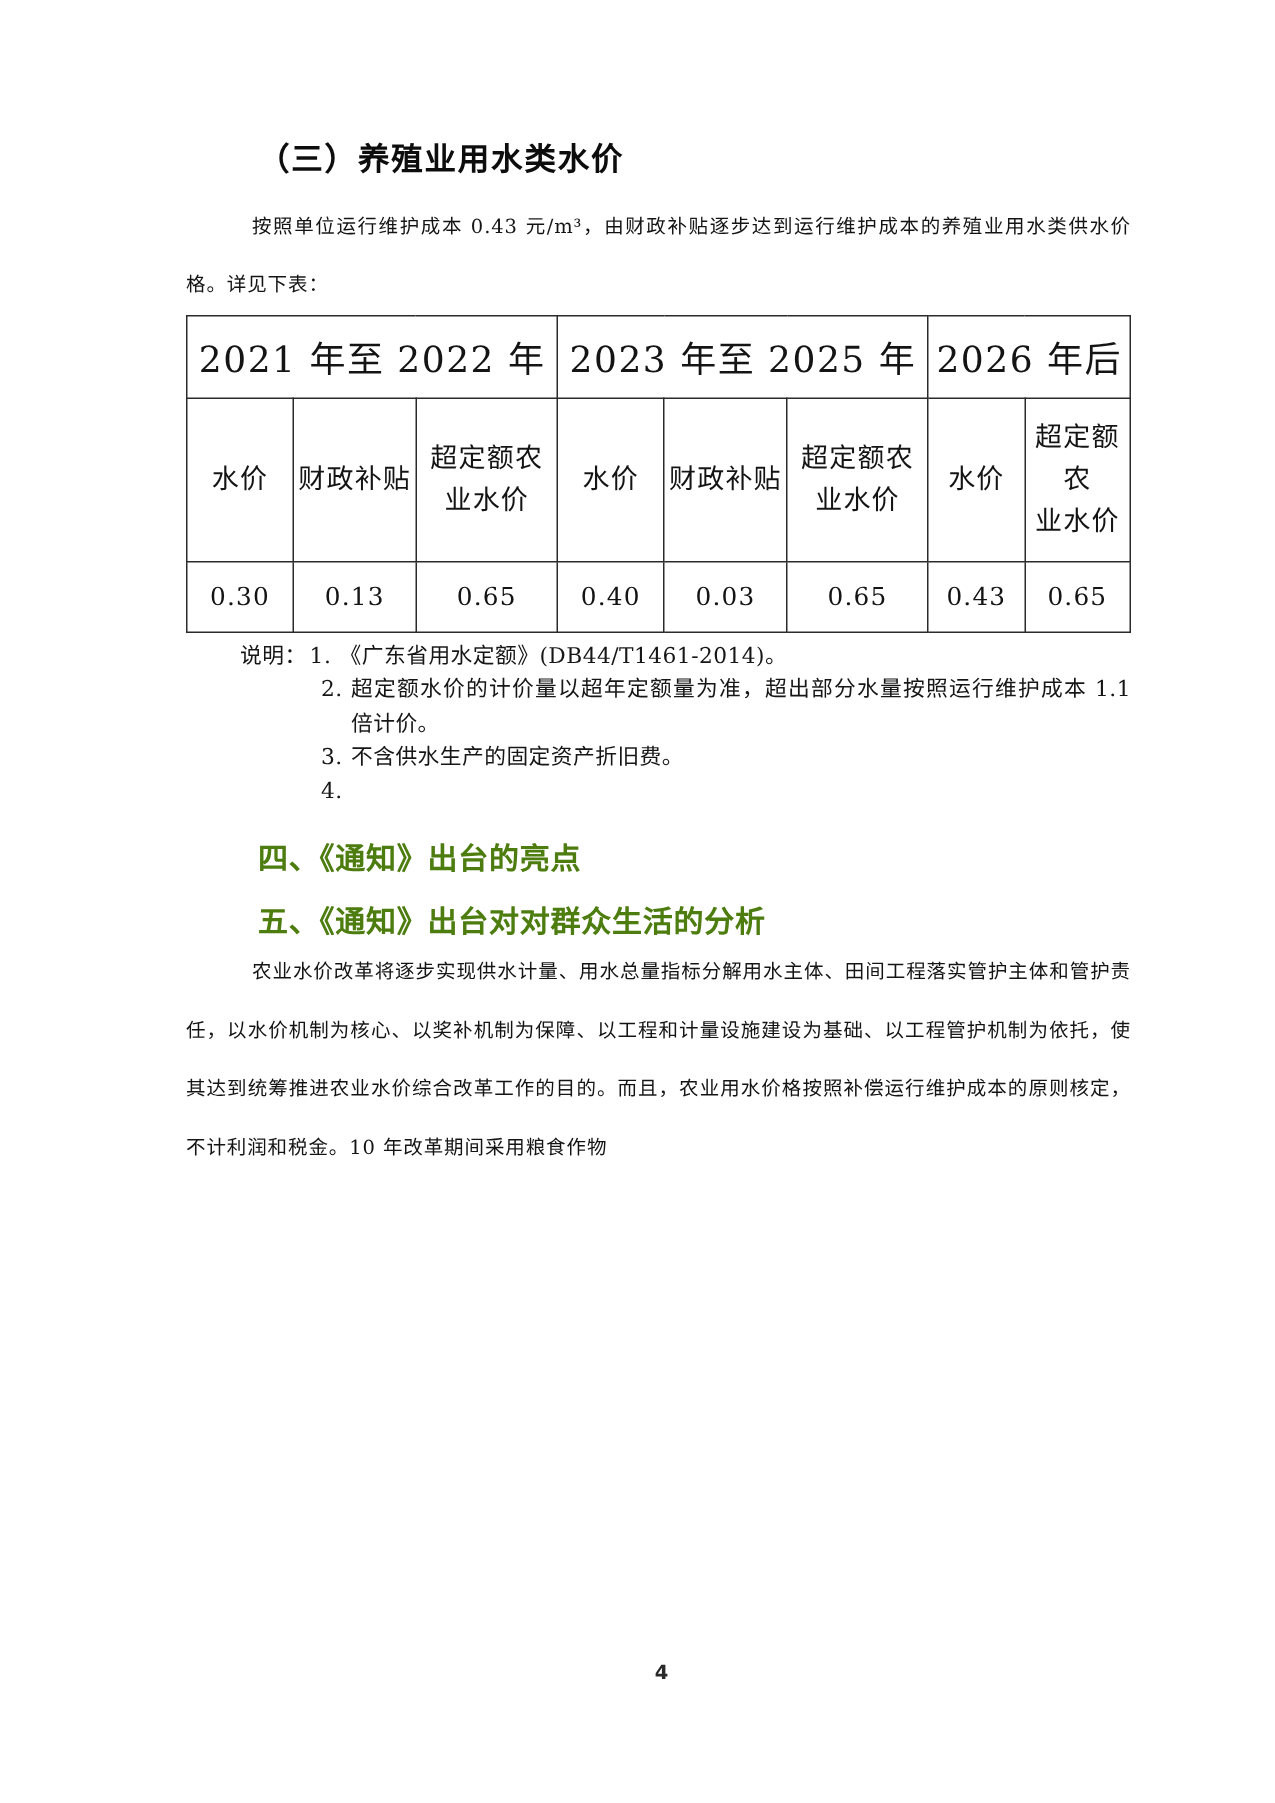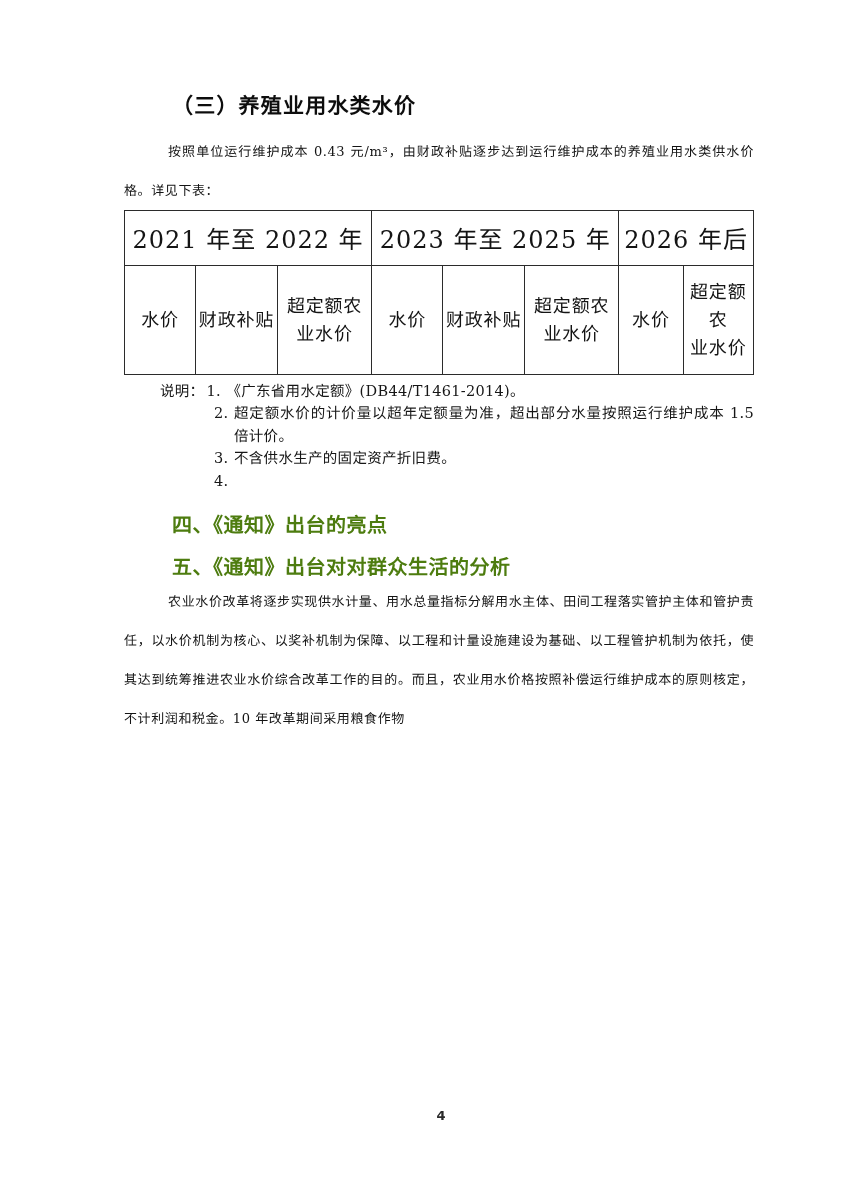--- a/index.html
+++ b/index.html
@@ -197,32 +197,42 @@
         <tr class="hdr-row">
           <td>水价</td>
           <td>财政补贴</td>
           <td>超定额农<br>业水价</td>
           <td>水价</td>
           <td>财政补贴</td>
           <td>超定额农<br>业水价</td>
           <td>水价</td>
           <td>超定额农<br>业水价</td>
         </tr>
+        <tr class="val-row">
+          <td>0.30</td>
+          <td>0.13</td>
+          <td>0.65</td>
+          <td>0.40</td>
+          <td>0.03</td>
+          <td>0.65</td>
+          <td>0.43</td>
+          <td>0.65</td>
+        </tr>
       </tbody>
     </table>
 
     <div class="notes">
       <div class="note-row">
         <span class="note-label">说明：</span>
         <span class="note-num">1.</span>
         <span class="note-text">《广东省用水定额》(DB44/T1461-2014)。</span>
       </div>
       <div class="note-row note-indent">
         <span class="note-num">2.</span>
-        <span class="note-text">超定额水价的计价量以超年定额量为准，超出部分水量按照运行维护成本 1.5 倍计价。</span>
+        <span class="note-text">超定额水价的计价量以超年定额量为准，超出部分水量按照运行维护成本 1.1 倍计价。</span>
       </div>
       <div class="note-row note-indent">
         <span class="note-num">3.</span>
         <span class="note-text">不含供水生产的固定资产折旧费。</span>
       </div>
       <div class="note-row note-indent">
         <span class="note-num">4.</span>
       </div>
     </div>
 

